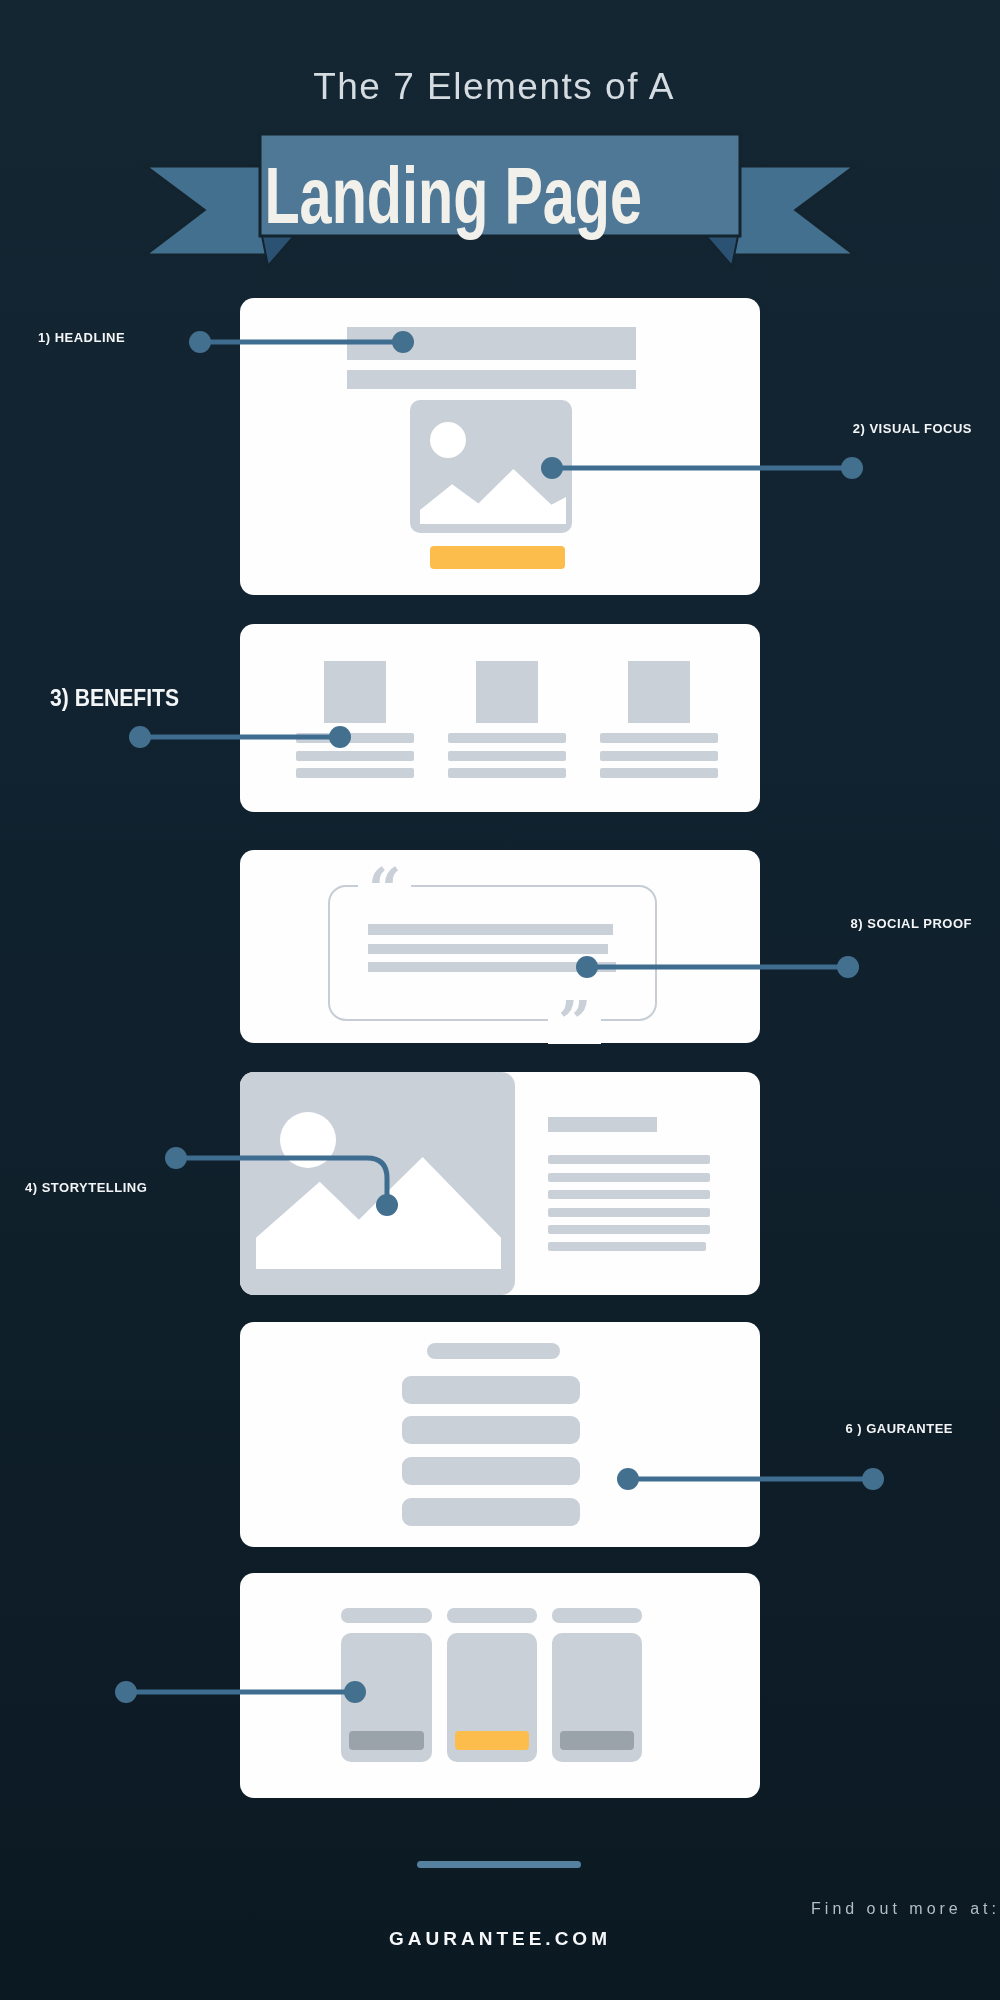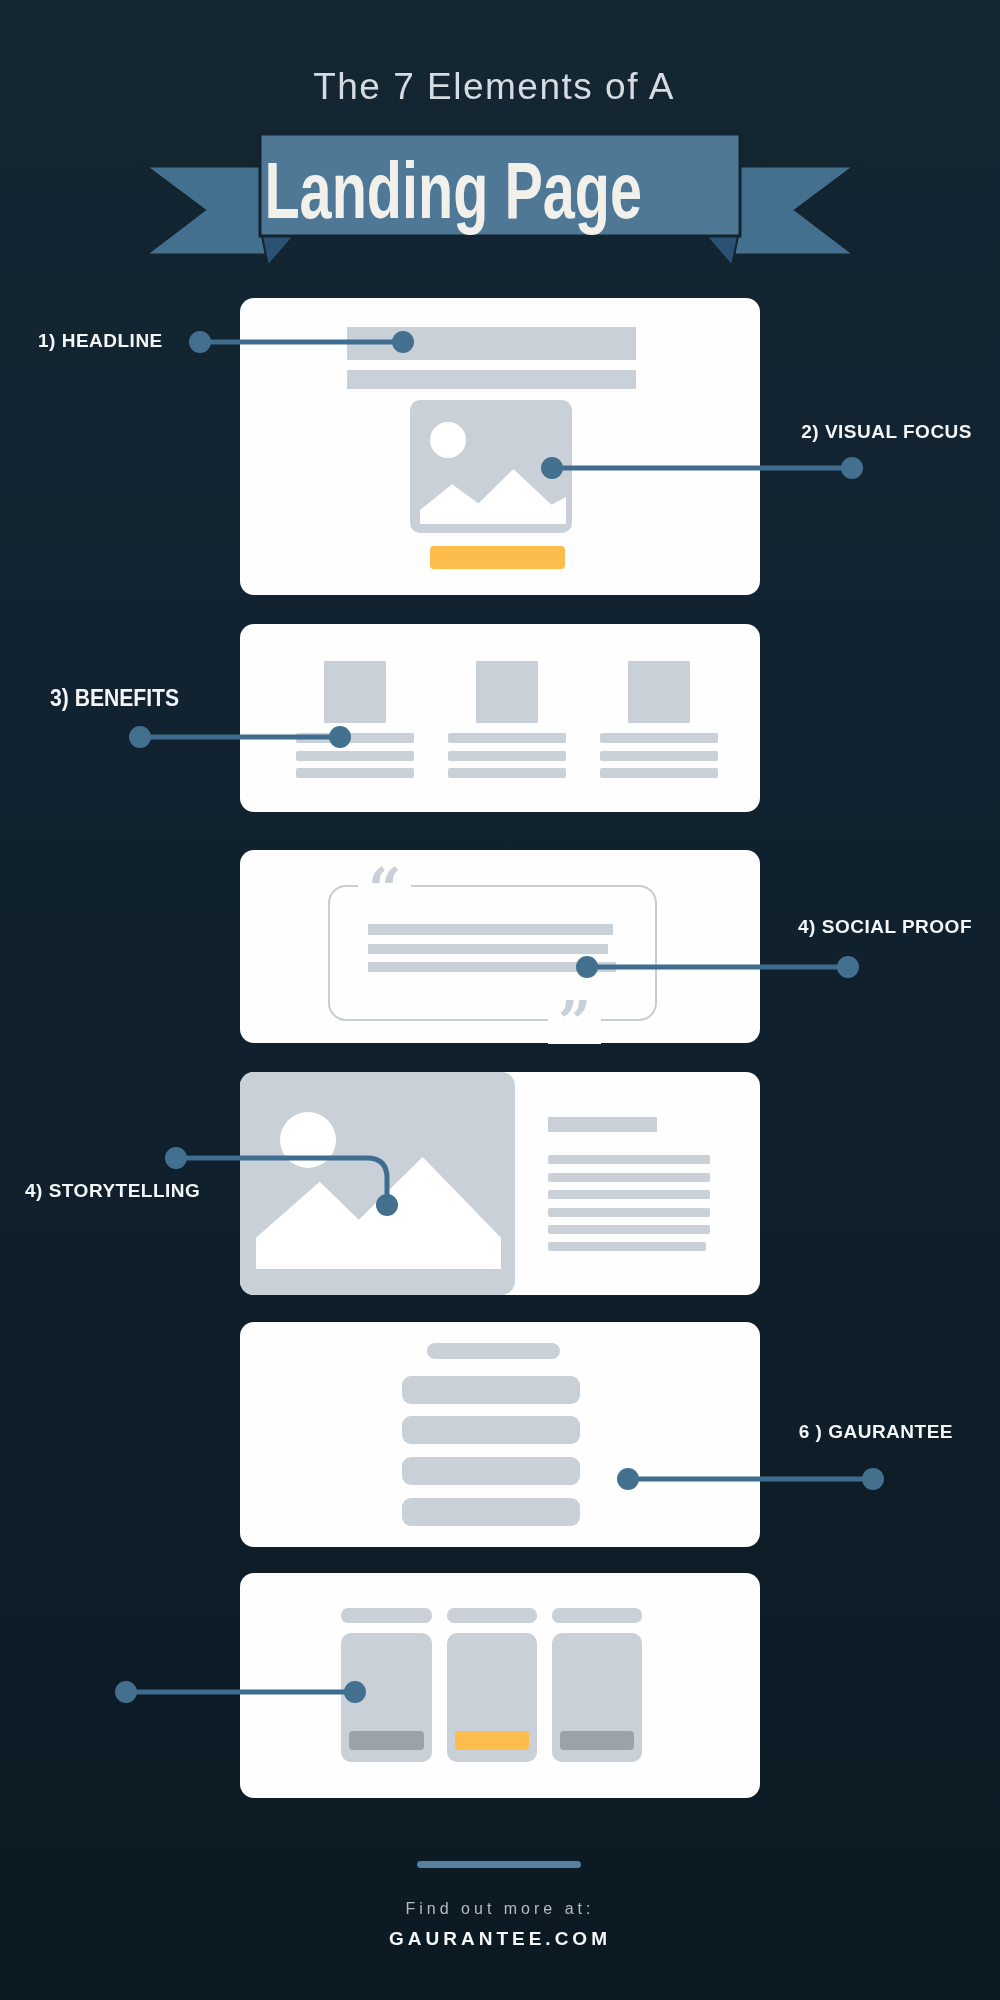--- a/index.html
+++ b/index.html
@@ -9,22 +9,22 @@
     font-family:"Liberation Sans",sans-serif;
   }
   .abs{position:absolute;}
   
   .title{
     left:0;right:12px;top:66px;text-align:center;
     font-size:37px;font-weight:500;letter-spacing:1.5px;color:#d5dce1;
   }
   .ribbon-svg{left:0;top:0;}
   .banner-text-wrap{
-    left:260px;top:140px;width:386px;height:102px;
-    display:flex;align-items:center;justify-content:center;
+    left:260px;top:150px;width:386px;height:102px;
+    display:flex;align-items:flex-start;justify-content:center;
   }
   .banner-text{
     font-size:80px;font-weight:700;color:#f2f0ea;letter-spacing:0px;
     transform:scaleX(0.72);transform-origin:center;white-space:nowrap;
   }
   
   .card{left:240px;width:520px;background:#fefefe;border-radius:14px;}
   .g{background:#c9d0d8;}
   .round{border-radius:4px;}
   
@@ -63,32 +63,32 @@
   .c5 .sbar{left:187px;top:21px;width:133px;height:16px;border-radius:8px;}
   .c5 .bbar{left:162px;width:178px;height:28px;border-radius:9px;}
   
   .c6{top:1573px;height:225px;}
   .pcol{top:0;height:225px;}
   .pcol .pill{top:35px;left:0;right:0;height:15px;border-radius:7px;}
   .pcol .panel{top:60px;left:0;right:0;height:129px;border-radius:10px;background:#c9d0d8;}
   .pcol .pbtn{left:8px;right:8px;bottom:12px;height:19px;border-radius:4px;background:#9aa2aa;}
   .pcol .pbtn.yellow{background:#fcbd4c;}
   
-  .lbl{color:#f3f5f6;font-weight:700;font-size:19px;letter-spacing:0.5px;white-space:nowrap;}
+  .lbl{color:#f3f5f6;font-weight:700;font-size:13px;letter-spacing:0.5px;white-space:nowrap;}
   .lbl.rt{text-align:right;}
   .lbl1{left:38px;top:330px;}
   .lbl2{right:28px;top:421px;margin-left:44px;}
   .lbl3{left:50px;top:684px;font-size:24px;transform:scaleX(0.88);transform-origin:left center;letter-spacing:0;}
   .lbl4{right:28px;top:916px;}
   .lbl5{left:25px;top:1180px;}
   .lbl6{right:47px;top:1421px;}
   .lbl7{left:18px;top:1650px;line-height:30px;}
   
   .divider{left:417px;top:1861px;width:164px;height:7px;border-radius:4px;background:#55809f;}
-  .f-lead{left:0;right:0;top:1900px;text-align:center;font-size:16px;letter-spacing:4px;color:#b3bec7;}
+  .f-lead{left:0;right:0;top:1900px;text-align:right;font-size:16px;letter-spacing:4px;color:#b3bec7;}
   .f-site{left:0;right:0;top:1928px;text-align:center;font-size:19px;font-weight:700;letter-spacing:4px;color:#f5f7f8;}
   
   .overlay{left:0;top:0;pointer-events:none;}
 </style>
 </head>
 <body>
 
 <div class="stage">
 
   <div class="abs title">The 7 Elements of A</div>
@@ -217,21 +217,21 @@
         <line x1="126" y1="1692" x2="355" y2="1692"></line>
           <circle cx="126" cy="1692" r="11" stroke="none"></circle>
           <circle cx="355" cy="1692" r="11" stroke="none"></circle>
       </g>
     </g>
   </svg>
 
   <div class="abs lbl lbl1">1) HEADLINE</div>
   <div class="abs lbl rt lbl2">2) VISUAL FOCUS</div>
   <div class="abs lbl lbl3">3) BENEFITS</div>
-  <div class="abs lbl rt lbl4">4) SOCIAL PROOF</div>
+  <div class="abs lbl rt lbl4">8) SOCIAL PROOF</div>
   <div class="abs lbl lbl5">4) STORYTELLING</div>
   <div class="abs lbl rt lbl6">6 ) GAURANTEE</div>
 
   <div class="abs divider"></div>
   <div class="abs f-lead">Find out more at:</div>
   <div class="abs f-site">GAURANTEE.COM</div>
 
 </div>
 
 </body></html>

